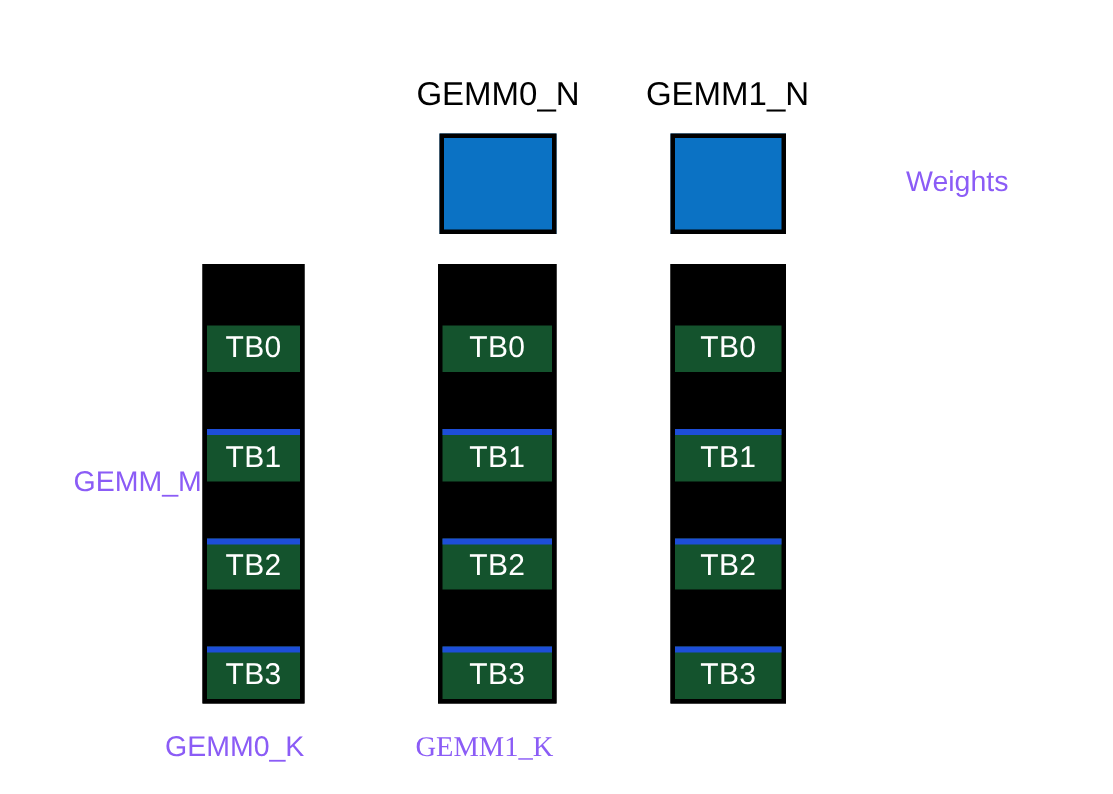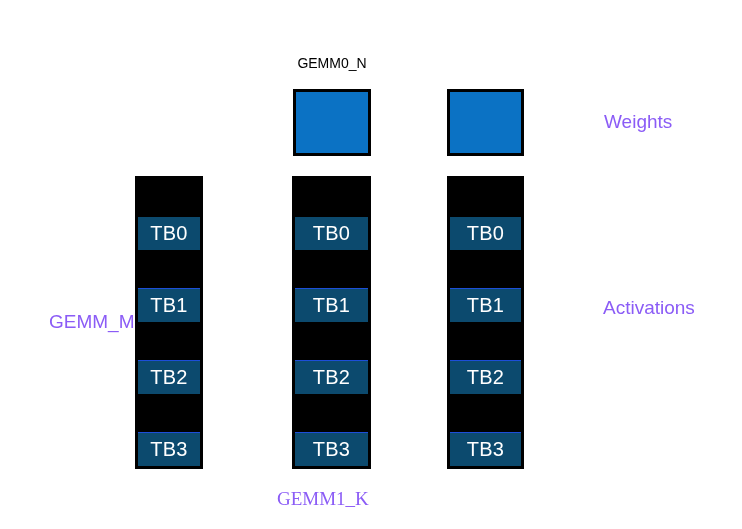--- a/index.html
+++ b/index.html
@@ -24,21 +24,21 @@
     line-height: 22px;
     color: #8b5cf6;
     white-space: pre;
     text-align: center;
   }
   .label.left  { text-align: left; }
 
   .header-label {
     position: absolute;
     width: 200px;
-    font-size: 14px;
+    font-size: 22px;
     line-height: 22px;
     text-align: center;
     white-space: pre;
   }
 
   
   .blue-box {
     position: absolute;
     background: #0b72c4;
     border: 3px solid #000000;
@@ -48,52 +48,55 @@
   .green-col {
     position: absolute;
     border: 3px solid #000000;
     box-sizing: border-box;
     display: flex;
     flex-direction: column;
     background: #000000;
   }
   .green-cell {
     flex: 1 1 0;
-    background: #0c4a6e;
+    background: #14532d;
     color: #ffffff;
     display: flex;
     align-items: center;
     justify-content: center;
     font-size: 20px;
     letter-spacing: 0.2px;
     box-sizing: border-box;
     margin-top: 38px;
   }
   .green-cell + .green-cell {
-    border-top: 1px solid #1d4ed8;
+    border-top: 4px solid #1d4ed8;
   }
 </style>
 </head>
 <body>
 
 <div id="canvas">
 
   <div class="header-label" style="left:232px; top:8px;">
     <div>GEMM0_N</div>
     <div>= TB_N</div>
   </div>
 
+  <div class="header-label" style="left:385px; top:8px;">
+    <div>GEMM1_N</div>
+    <div>= TB_N</div>
+  </div>
 
   <div class="blue-box" style="left:293px; top:89px; width:78px; height:67px;"></div>
 
   <div class="blue-box" style="left:447px; top:89px; width:77px; height:67px;"></div>
 
   <div class="label left" style="left:604px; top:111px;">Weights</div>
 
-  <div class="label left" style="left:603px; top:297px;">Activations</div>
 
   <div class="label left" style="left:22px; top:311px;margin-left:27px;">GEMM_M</div>
 
   <div class="green-col" style="left:135px; top:176px; width:68px; height:293px;">
     <div class="green-cell">TB0</div>
     <div class="green-cell">TB1</div>
     <div class="green-cell">TB2</div>
     <div class="green-cell">TB3</div>
   </div>
 
@@ -104,16 +107,17 @@
     <div class="green-cell">TB3</div>
   </div>
 
   <div class="green-col" style="left:447px; top:176px; width:77px; height:293px;">
     <div class="green-cell">TB0</div>
     <div class="green-cell">TB1</div>
     <div class="green-cell">TB2</div>
     <div class="green-cell">TB3</div>
   </div>
 
+  <div class="label left" style="left:110px; top:488px;">GEMM0_K</div>
 
   <div class="label left" style="left:277px; top:488px;font-family:Liberation Serif, serif;">GEMM1_K</div>
 
 </div>
 
 </body></html>

